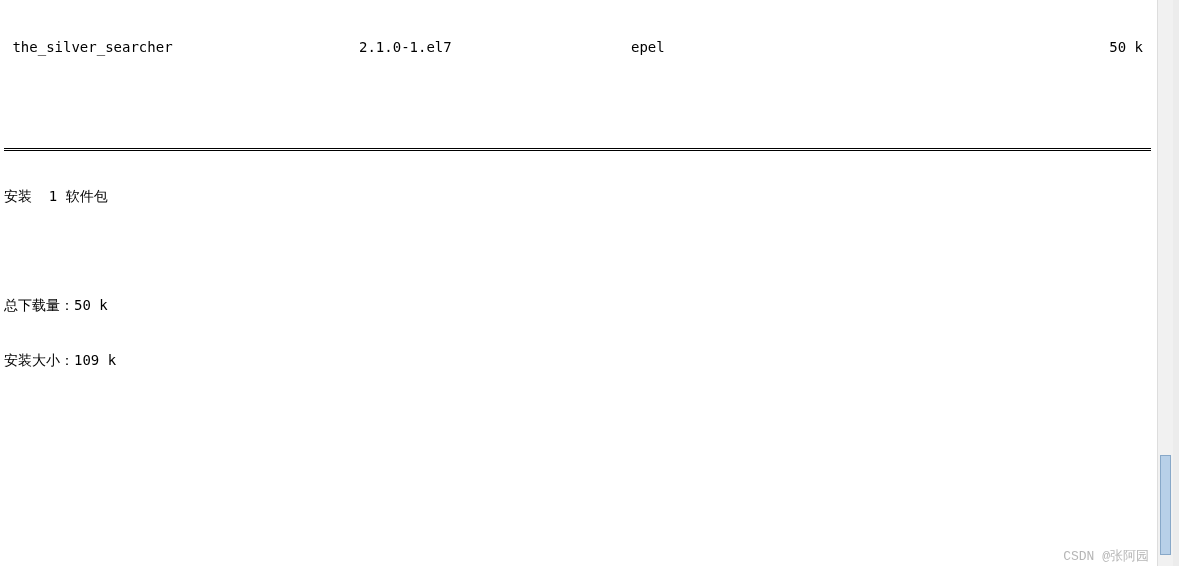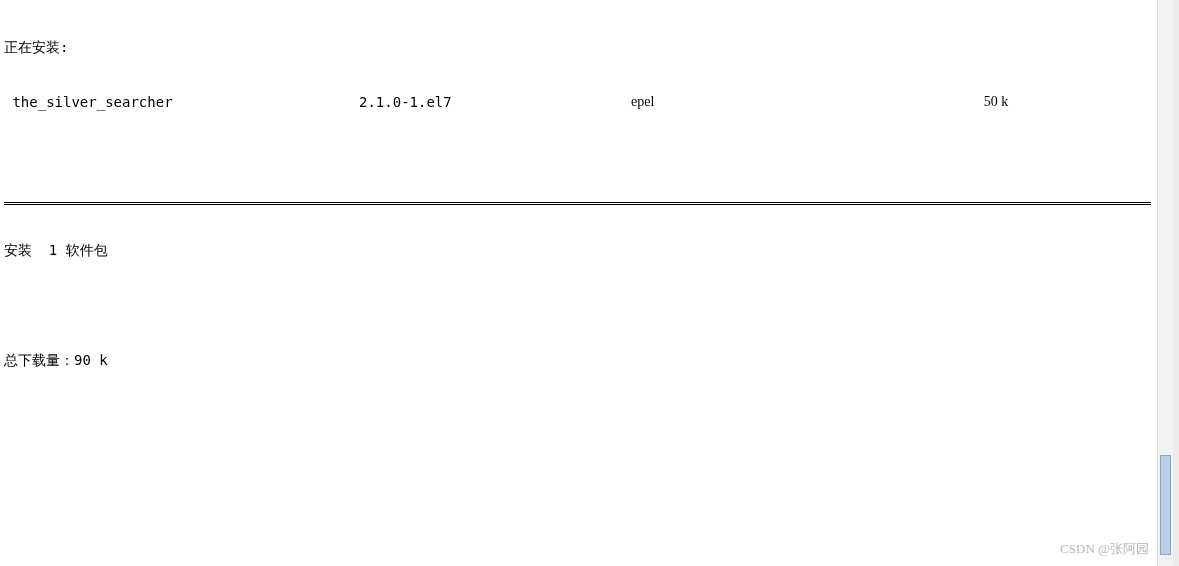--- a/index.html
+++ b/index.html
@@ -19,22 +19,22 @@
       white-space: pre;
       width: 1155px;
     }
     .row {
       display: flex;
       width: 100%;
     }
     .col-name { flex: 0 0 355px; }
     .col-arch { flex: 0 0 235px; }
     .col-ver  { flex: 0 0 272px; }
-    .col-repo { flex: 0 0 218px; font-family: Liberation Serif, serif; }
-    .col-size { flex: 1; text-align: center; padding-right: 8px; font-family: Liberation Serif, serif; }
+    .col-repo { flex: 0 0 218px; }
+    .col-size { flex: 1; text-align: right; padding-right: 8px; }
     .hr-double {
       border: none;
       border-top: 3px double #000;
       margin: 0;
       height: 0;
     }
     .blank { height: 1.3em; }
     .scrollbar {
       position: absolute;
       right: 6px;
@@ -57,43 +57,43 @@
       position: absolute;
       right: 0;
       top: 0;
       width: 6px;
       height: 100%;
       background: #ececec;
     }
     .watermark {
       position: absolute;
       right: 30px;
-      bottom: 8px;
+      bottom: 0;
       color: rgba(120,120,120,0.55);
-      font-family: Liberation Serif, serif;
+      font-family: Liberation Mono, monospace;
       font-size: 13px;
       pointer-events: none;
     }
   </style>
 </head>
 <body>
 
 <div class="terminal">
-  <div>正在安装:</div>
   <div class="row">
     <span class="col-name"> the_silver_searcher</span>
     <span class="col-ver">2.1.0-1.el7</span>
     <span class="col-repo">epel</span>
     <span class="col-size">50 k</span>
   </div>
   <div class="blank"></div>
   <hr class="hr-double">
   <div>安装  1 软件包</div>
   <div class="blank"></div>
-  <div>总下载量：90 k</div>
+  <div>总下载量：50 k</div>
+  <div>安装大小：109 k</div>
   
   
   
   
   
   
   
   
   
   

